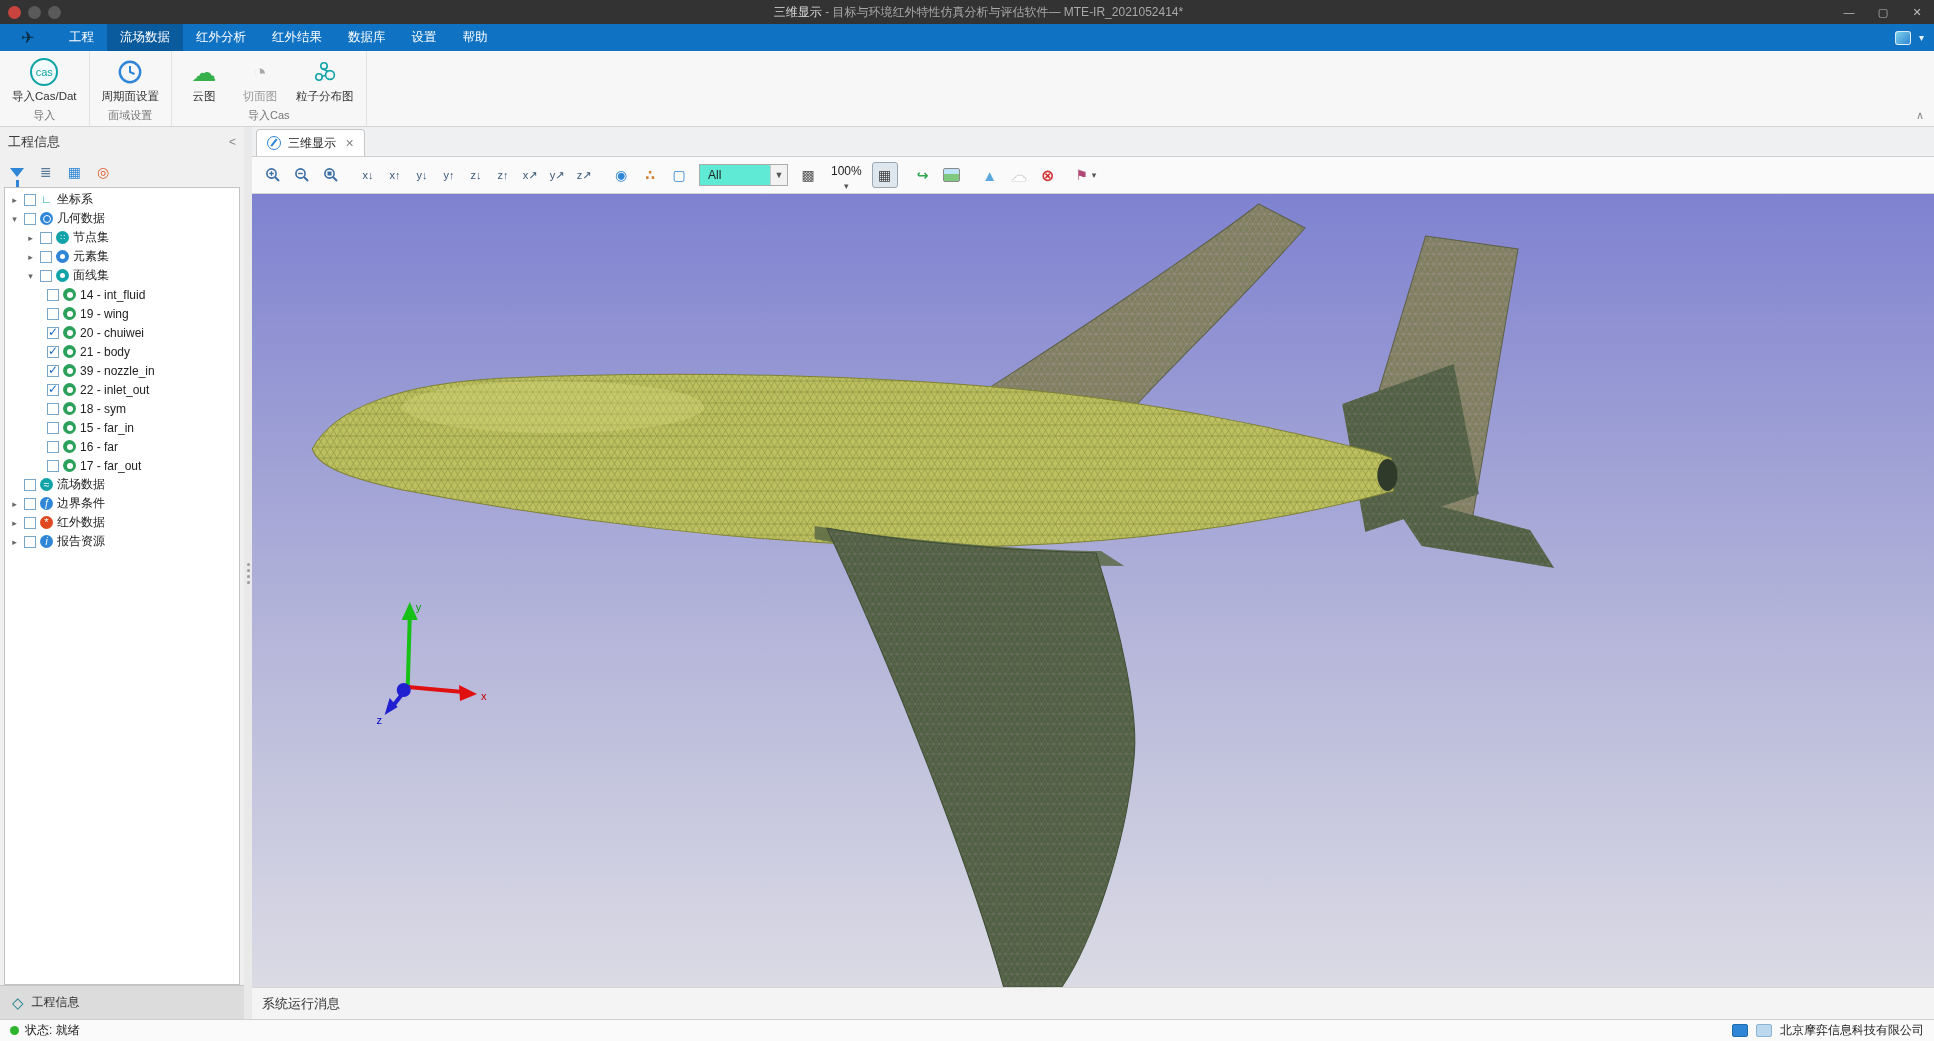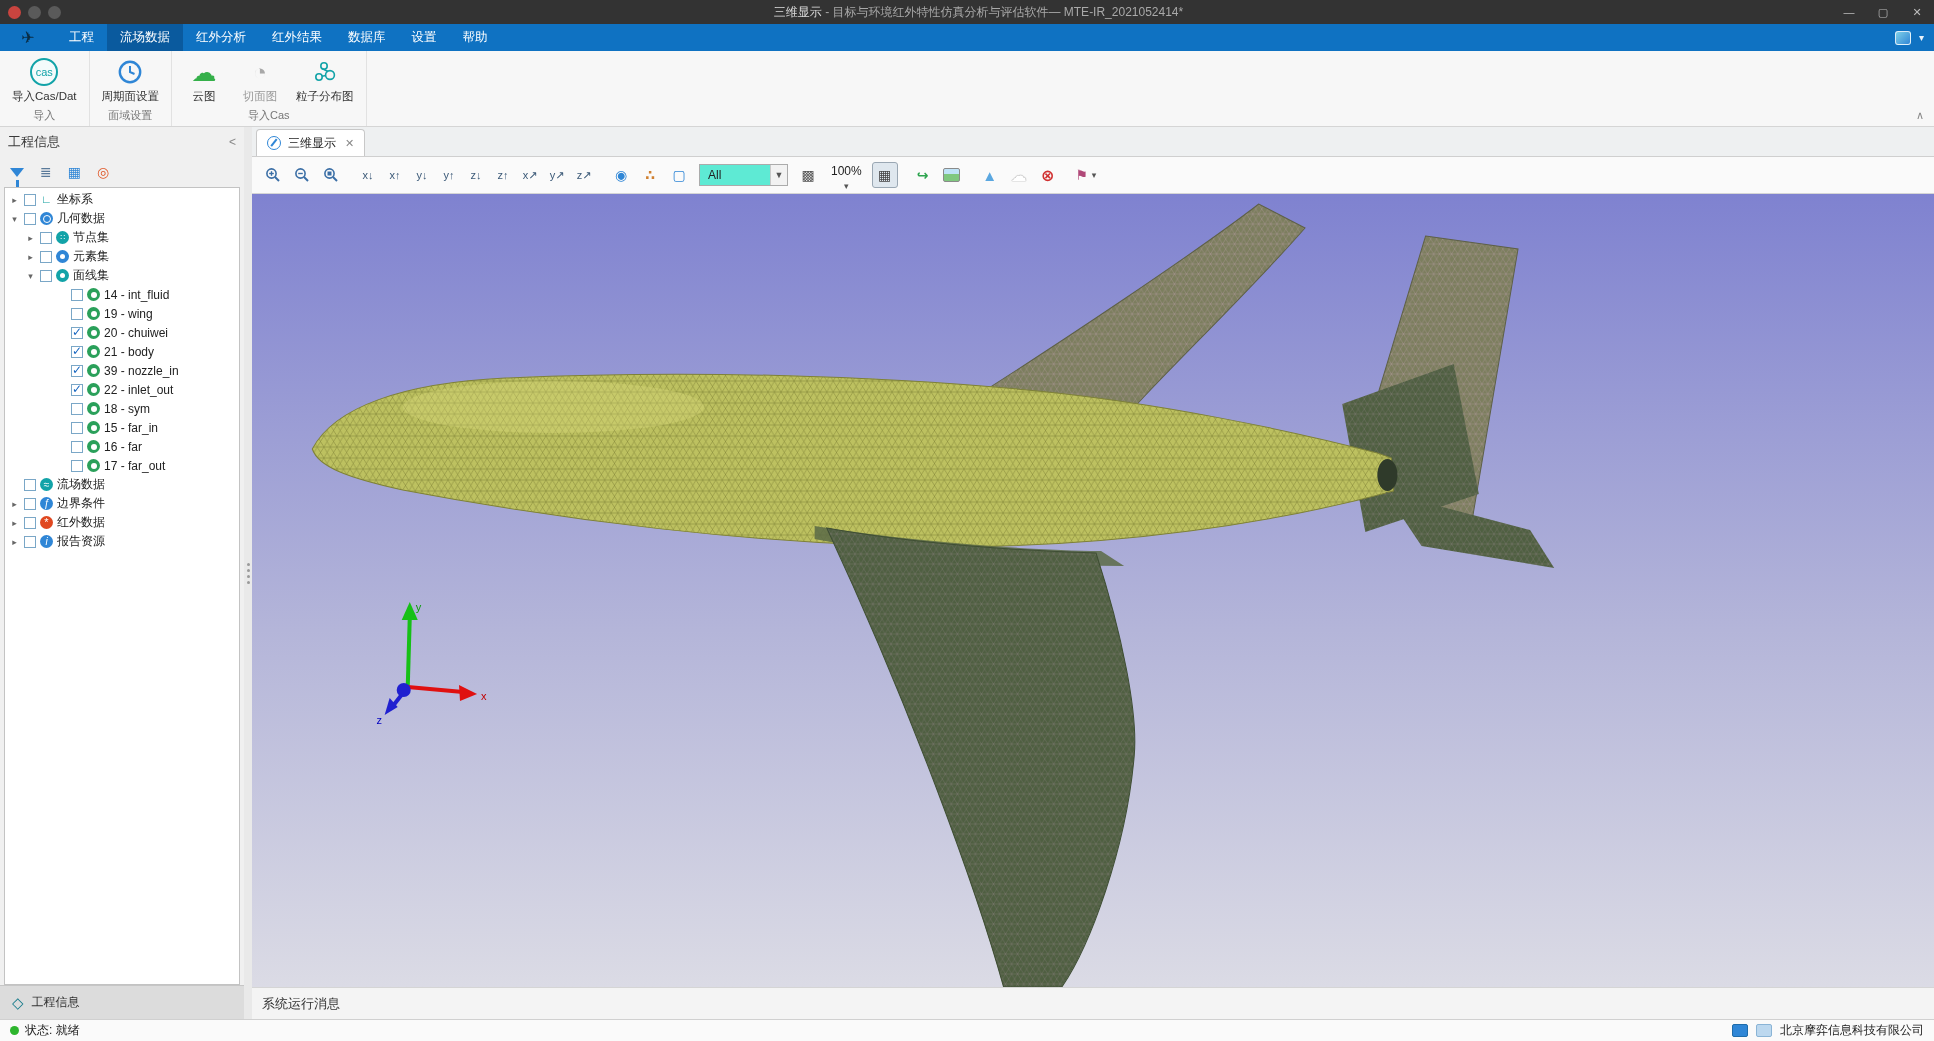--- a/index.html
+++ b/index.html
@@ -53,21 +53,21 @@
   .lp-header { height: 30px; display: flex; align-items: center; padding: 0 8px; color: #3a3a3a; font-size: 13px; }
   .lp-collapse { margin-left: auto; color: #888; font-size: 12px; }
   .lp-tools { height: 30px; display: flex; align-items: center; gap: 16px; padding: 0 10px; }
   .lp-tool { font-size: 14px; display: flex; align-items: center; }
   .funnel { width: 0; height: 0; border-left: 7px solid transparent; border-right: 7px solid transparent; border-top: 9px solid #2f86d6; position: relative; }
   .funnel::after { content: ""; position: absolute; left: -1.5px; top: 3px; width: 3px; height: 7px; background: #2f86d6; }
   .lp-tree { flex: 1; background: #ffffff; border: 1px solid #c3c3c3; margin: 0 4px; overflow: hidden; padding-top: 2px; }
   .trow { height: 19px; display: flex; align-items: center; gap: 4px; }
   .trow.d0 { padding-left: 4px; }
   .trow.d1 { padding-left: 20px; }
-  .trow.d2 { padding-left: 66px; }
+  .trow.d2 { padding-left: 42px; }
   .tg { width: 11px; color: #666; font-size: 9px; text-align: center; flex: none; }
   .cb { width: 12px; height: 12px; border: 1px solid #7aa7c7; background: #fff; flex: none; position: relative; }
   .cb.checked::after { content: "✓"; position: absolute; left: 0; top: -3px; color: #1565c0; font-size: 12px; font-weight: bold; }
   .ic { width: 13px; height: 13px; border-radius: 50%; flex: none; position: relative; font-size: 8px; line-height: 13px; text-align: center; color: #fff; }
   .ic-axes { color: #13a0a0; font-weight: bold; font-size: 11px; line-height: 12px; }
   .ic-globe { background: #2f86d6; } .ic-globe::after { content: ""; position: absolute; inset: 2.5px; border: 1px solid #fff; border-radius: 50%; }
   .ic-dots { background: #12a3a8; letter-spacing: -1px; }
   .ic-ringblue { background: #2f86d6; } .ic-ringblue::after { content: ""; position: absolute; inset: 4px; background: #fff; border-radius: 50%; }
   .ic-ringteal { background: #12a3a8; } .ic-ringteal::after { content: ""; position: absolute; inset: 4px; background: #fff; border-radius: 50%; }
   .ic-ringgreen { background: #2aa05a; } .ic-ringgreen::after { content: ""; position: absolute; inset: 3.5px; background: #fff; border-radius: 50%; }

